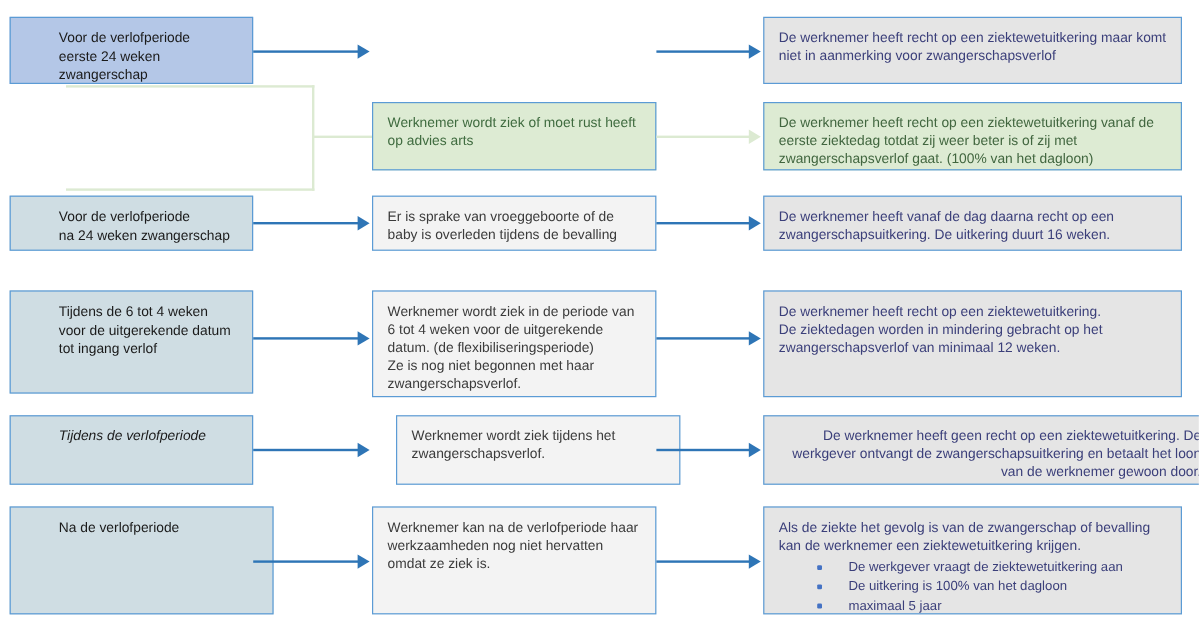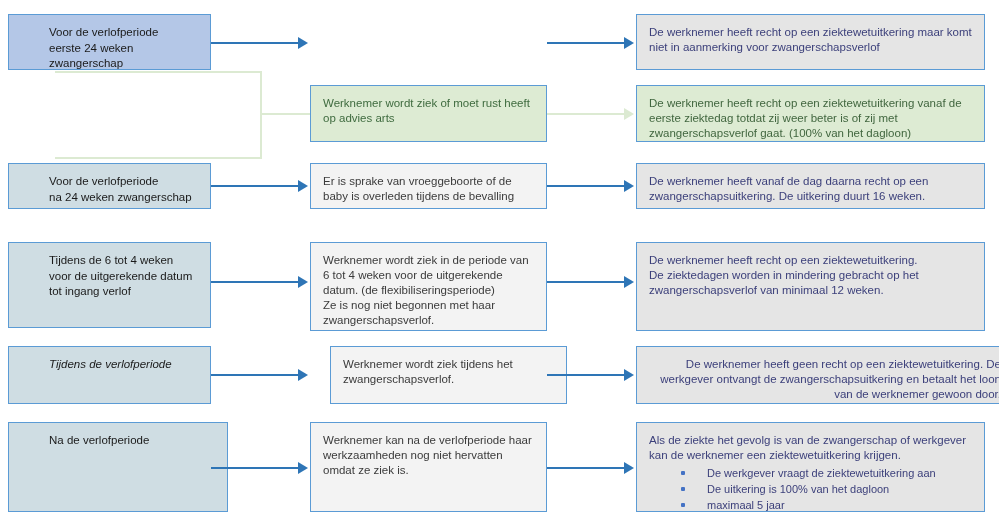--- a/index.html
+++ b/index.html
@@ -157,21 +157,21 @@
 
   <div class="conn h" style="left:211px;top:467px;width:89px;"></div>
   <div class="arrow" style="left:298px;top:462px;"></div>
 
   <div class="node mid" style="left:310px;top:422px;width:237px;height:90px;">Werknemer kan na de verlofperiode haar werkzaamheden nog niet hervatten omdat ze ziek is.</div>
 
   <div class="conn h" style="left:547px;top:467px;width:79px;"></div>
   <div class="arrow" style="left:624px;top:462px;"></div>
 
   <div class="node res" style="left:636px;top:422px;width:349px;height:90px;white-space:normal;">
-    <p class="para">Als de ziekte het gevolg is van de zwangerschap of werkgever kan de werknemer een ziektewetuitkering krijgen.</p>
+    <p class="para">Als de ziekte het gevolg is van de zwangerschap of bevalling kan de werknemer een ziektewetuitkering krijgen.</p>
     <ul class="blist">
       <li>De werkgever vraagt de ziektewetuitkering aan</li>
       <li>De uitkering is 100% van het dagloon</li>
       <li>maximaal 5 jaar</li>
     </ul>
   </div>
 
 </div>
 
 </body></html>

